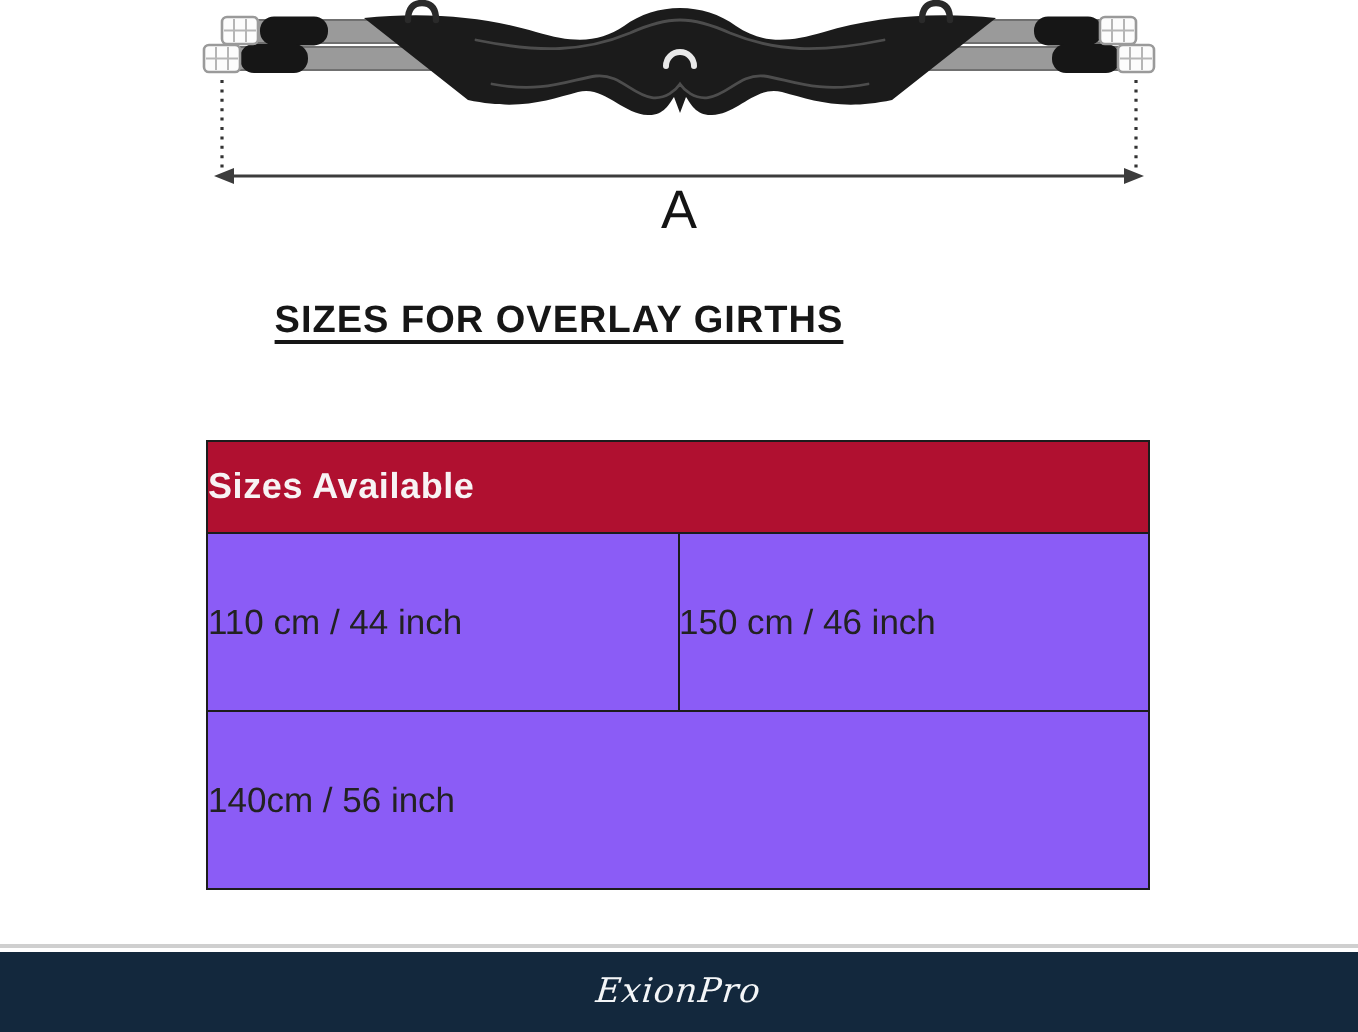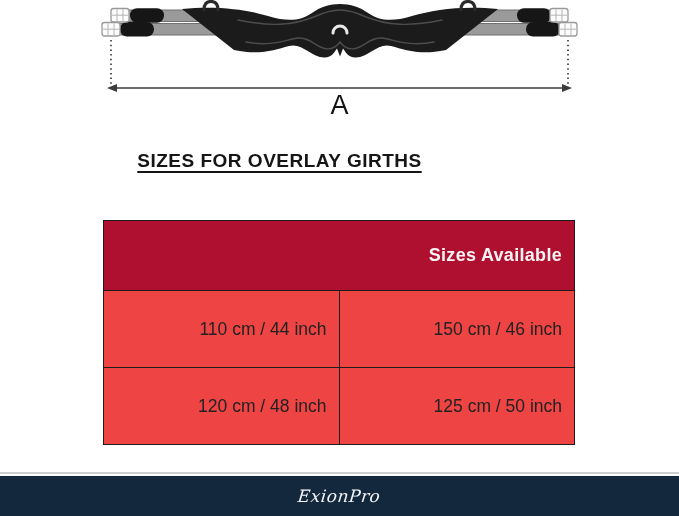--- a/index.html
+++ b/index.html
@@ -31,32 +31,32 @@
     text-decoration-thickness:1.8px;
   }
   table.sizes{
     position:absolute;left:103px;top:220px;
     width:472px;height:225px;
     border-collapse:collapse;
     table-layout:fixed;
   }
   table.sizes th, table.sizes td{
     border:1.6px solid #1c1c1c;
-    text-align:right;vertical-align:middle;
-    height:45px;padding:12px;
+    text-align:left;vertical-align:middle;
+    height:45px;padding:0;
   }
   table.sizes th{
     background:var(--accent);
     color:#f7f3f4;
     font-size:18px;font-weight:700;letter-spacing:.3px;
   }
   table.sizes td{
     color:#222222;
     font-size:17.5px;font-weight:400;
-    background:#ef4444;
+    background:#8b5cf6;
   }
   .pre-footer-line{
     position:absolute;left:0;top:472px;width:679px;height:2px;
     background:#cfcfcf;
   }
   .footer-bar{
     position:absolute;left:0;top:476px;width:679px;height:40px;
     background:var(--navy);
     display:flex;align-items:center;justify-content:center;
   }
@@ -152,22 +152,21 @@
       <tr>
         <th colspan="2">Sizes Available</th>
       </tr>
     </thead>
     <tbody>
       <tr>
         <td>110 cm / 44 inch</td>
         <td>150 cm / 46 inch</td>
       </tr>
       <tr>
-        <td>120 cm / 48 inch</td>
-        <td>125 cm / 50 inch</td>
+        <td colspan="2">140cm / 56 inch</td>
       </tr>
     </tbody>
   </table>
 
   <div class="pre-footer-line"></div>
   <div class="footer-bar">
     <div class="brand">ExionPro</div>
   </div>
 
 </div>

